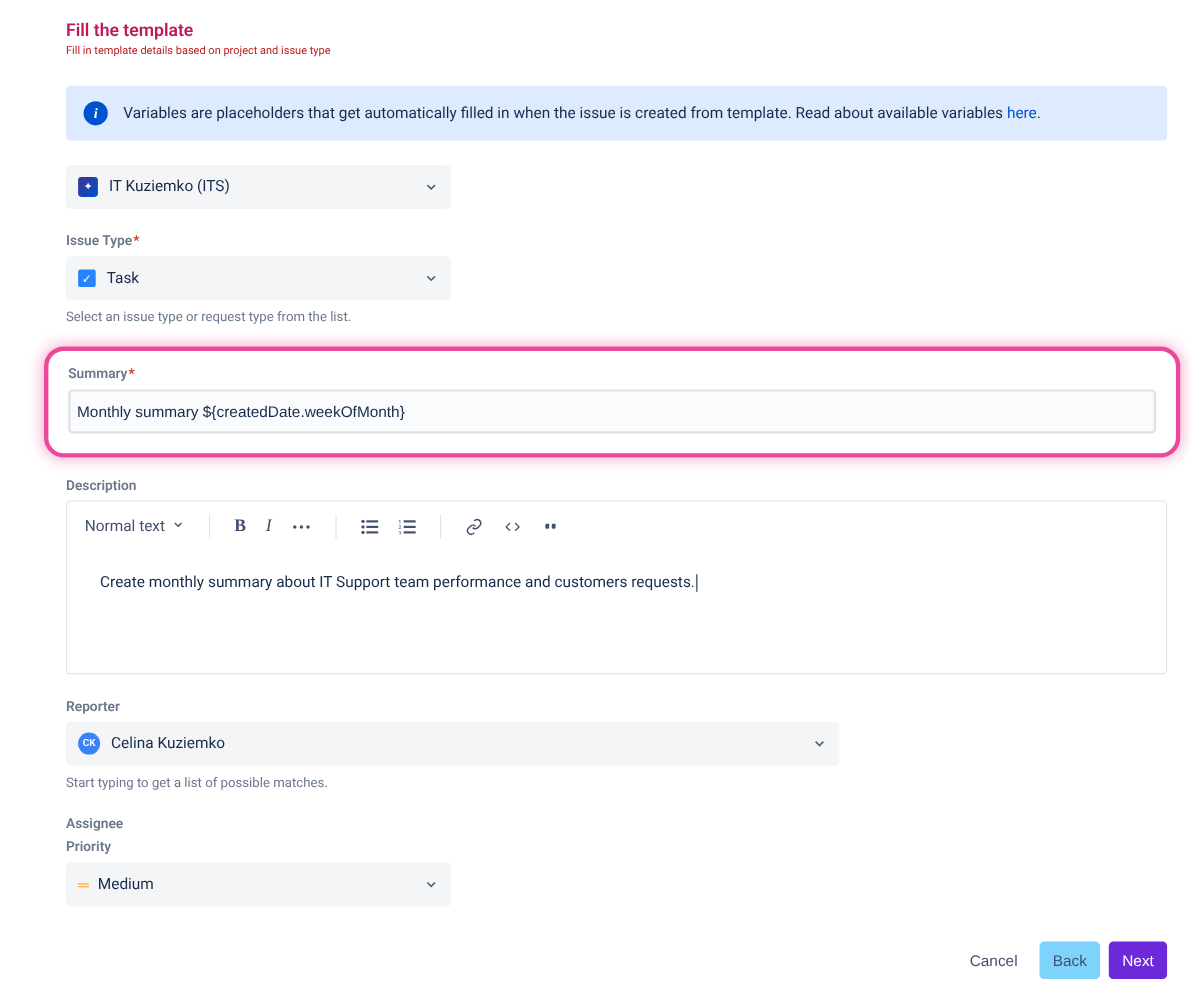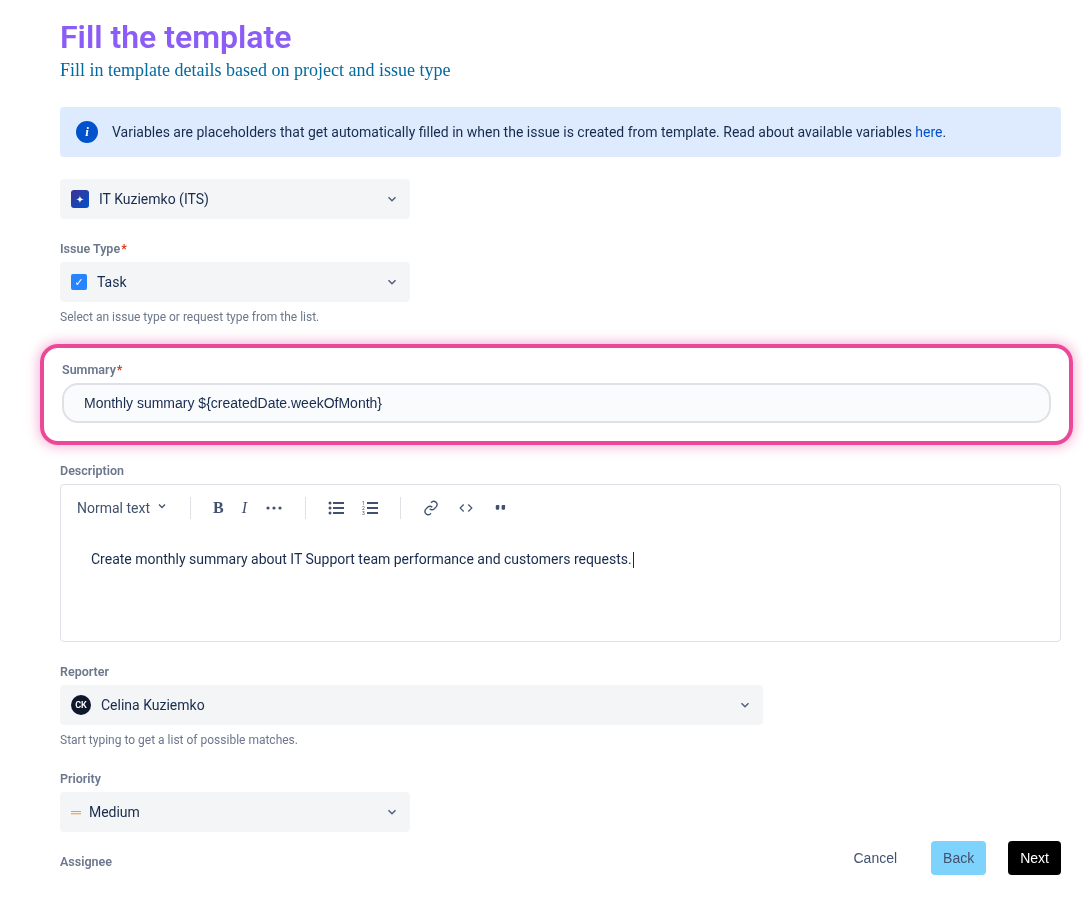--- a/index.html
+++ b/index.html
@@ -10,30 +10,29 @@
     background: #fff;
     font-size: 14px;
   }
   .page {
     width: 1083px;
     min-height: 905px;
     position: relative;
     padding: 18px 22px 0 60px;
   }
   h1.title {
-    font-size: 32px;
+    font-size: 16px;
     font-weight: 600;
     margin: 0 0 4px 0;
-    color: #8b5cf6;
+    color: #be185d;
   }
   .subtitle {
-    color: #0369a1;
-    font-size: 18px;
+    color: #b91c1c;
+    font-size: 10px;
     margin: 0 0 26px 0;
-    font-family: Liberation Serif, serif;
   }
   .info-banner {
     display: flex;
     align-items: center;
     background: #deebff;
     border-radius: 4px;
     padding: 14px 16px;
     margin-bottom: 22px;
     font-size: 14px;
     color: #172b4d;
@@ -90,21 +89,21 @@
     background: #2684ff;
     border-radius: 2px;
     display:inline-flex;align-items:center;justify-content:center;
     color:#fff;font-size:11px;
   }
   .priority-icon {
     color:#ff991f;font-size:14px;font-weight:600;letter-spacing:-2px;
   }
   .avatar {
     width:20px;height:20px;border-radius:50%;
-    background:#0f172a;color:#fff;
+    background:#3b82f6;color:#fff;
     display:inline-flex;align-items:center;justify-content:center;
     font-size:9px;font-weight:600;
   }
   .helper {
     font-size: 12px;
     color: #6b778c;
     margin-top: 8px;
   }
   .group { margin-bottom: 22px; }
   .group.tight { margin-bottom: 10px; }
@@ -117,22 +116,22 @@
     margin-left: -20px;
     margin-right: -12px;
     margin-bottom: 18px;
     box-shadow: 0 0 12px 2px rgba(236,72,153,0.4);
   }
   .summary-input {
     width: 100%;
     height: 40px;
     background: #fafbfc;
     border: 2px solid #dfe1e6;
-    border-radius: 16px;
-    padding: 0 20px;
+    border-radius: 4px;
+    padding: 0 6px;
     font-size: 14px;
     color: #172b4d;
     outline: none;
   }
   .desc-box {
     border: 1px solid #dfe1e6;
     border-radius: 4px;
     background:#fff;
     width: 100%;
   }
@@ -162,30 +161,30 @@
     min-height:110px;
     outline:none;
   }
   .desc-content .cursor::after{
     content:"";display:inline-block;width:1px;height:16px;background:#172b4d;
     vertical-align:middle;margin-left:1px;
   }
   .footer {
     position:absolute;
     right:22px;
-    bottom:30px;
-    display:flex;align-items:center;gap:22px;
+    bottom:15px;
+    display:flex;align-items:center;gap:8px;
   }
   .btn {
     height:34px;border-radius:4px;border:none;
     padding:0 12px;font-size:14px;cursor:pointer;
     background:transparent;color:#42526e;
   }
   .btn.secondary{background:#7dd3fc;color:#42526e;}
-  .btn.primary{background:#000000;color:#fff;}
+  .btn.primary{background:#6d28d9;color:#fff;}
   svg{display:block}
 </style>
 </head>
 <body>
 
 <div class="page">
 
   <h1 class="title">Fill the template</h1>
   <p class="subtitle">Fill in template details based on project and issue type</p>
 
@@ -323,38 +322,38 @@
         <svg width="14" height="14" viewBox="0 0 24 24" fill="none" stroke="currentColor" stroke-width="2.5">
             <polyline points="6 9 12 15 18 9"></polyline>
           </svg>
       </span>
     </div>
     <div class="helper">Start typing to get a list of possible matches.</div>
   </div>
 
   <div style="height:14px"></div>
 
+  <div class="group" style="margin-bottom:0">
+    <label class="field-label">Assignee</label>
+  </div>
+
   <div class="group">
     <label class="field-label">Priority</label>
     <div class="select-box w350">
       <span class="left">
         <span class="priority-icon">═</span>
         <span>Medium</span>
       </span>
       <span class="chev">
         <svg width="14" height="14" viewBox="0 0 24 24" fill="none" stroke="currentColor" stroke-width="2.5">
             <polyline points="6 9 12 15 18 9"></polyline>
           </svg>
       </span>
     </div>
   </div>
 
-  <div class="group" style="margin-bottom:0">
-    <label class="field-label">Assignee</label>
-  </div>
-
   <div class="footer">
     <button class="btn">Cancel</button>
     <button class="btn secondary">Back</button>
     <button class="btn primary">Next</button>
   </div>
 
 </div>
 
 </body></html>

